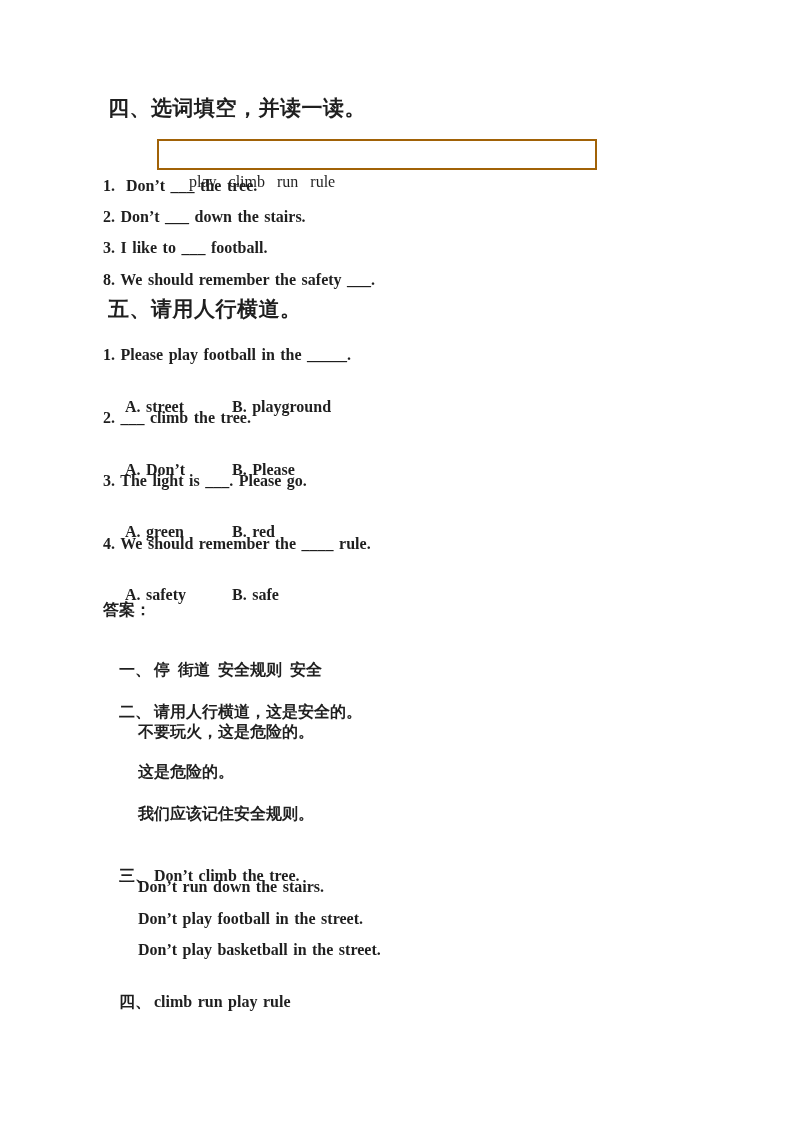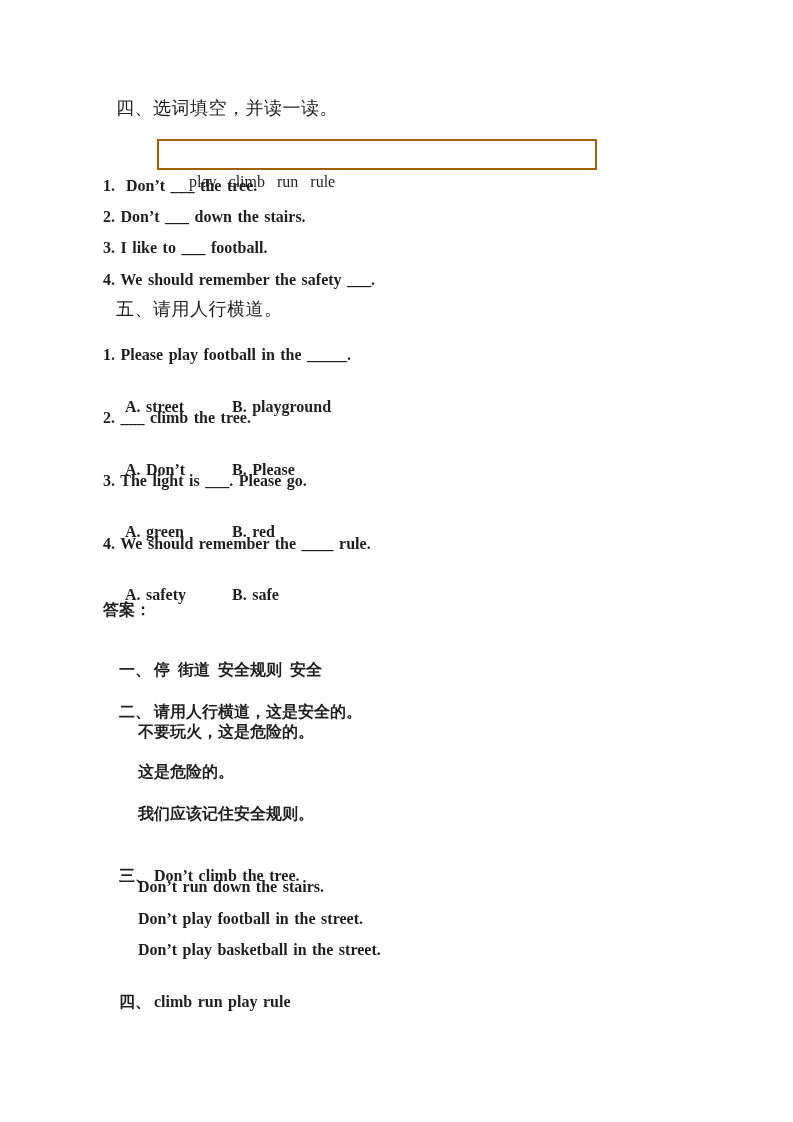--- a/index.html
+++ b/index.html
@@ -16,24 +16,24 @@
   }
   .line {
     position: absolute;
     left: 103px;
     white-space: pre;
     font-weight: bold;
   }
   .en { word-spacing: 1.5px; }
   .heading {
     position: absolute;
-    left: 116px;
+    left: 108px;
     font-family: "DejaVu Sans", "Liberation Sans", sans-serif;
-    font-weight: 400;
-    font-size: 18px;
+    font-weight: 700;
+    font-size: 21px;
     line-height: 26px;
     white-space: pre;
     letter-spacing: 0.5px;
   }
   .wordbox {
     position: absolute;
     left: 157px;
     top: 139px;
     width: 422px;
     height: 27px;
@@ -61,21 +61,21 @@
 
   <div class="heading" style="top:95px">四、选词填空，并读一读。</div>
 
   <div class="wordbox">
     <span>play   climb   run   rule</span>
   </div>
 
   <div class="line en" style="top:176px">1.  Don’t ___ the tree.</div>
   <div class="line en" style="top:207px">2. Don’t ___ down the stairs.</div>
   <div class="line en" style="top:238px">3. I like to ___ football.</div>
-  <div class="line en" style="top:270px">4. We should remember the safety ___.</div>
+  <div class="line en" style="top:270px">8. We should remember the safety ___.</div>
 
   <div class="heading" style="top:296px">五、请用人行横道。</div>
 
   <div class="line en" style="top:345px">1. Please play football in the _____.</div>
   <div class="line en" style="top:377px">
     <span class="opt-a">A. street</span><span>B. playground</span>
   </div>
 
   <div class="line en" style="top:408px">2. ___ climb the tree.</div>
   <div class="line en" style="top:440px">

